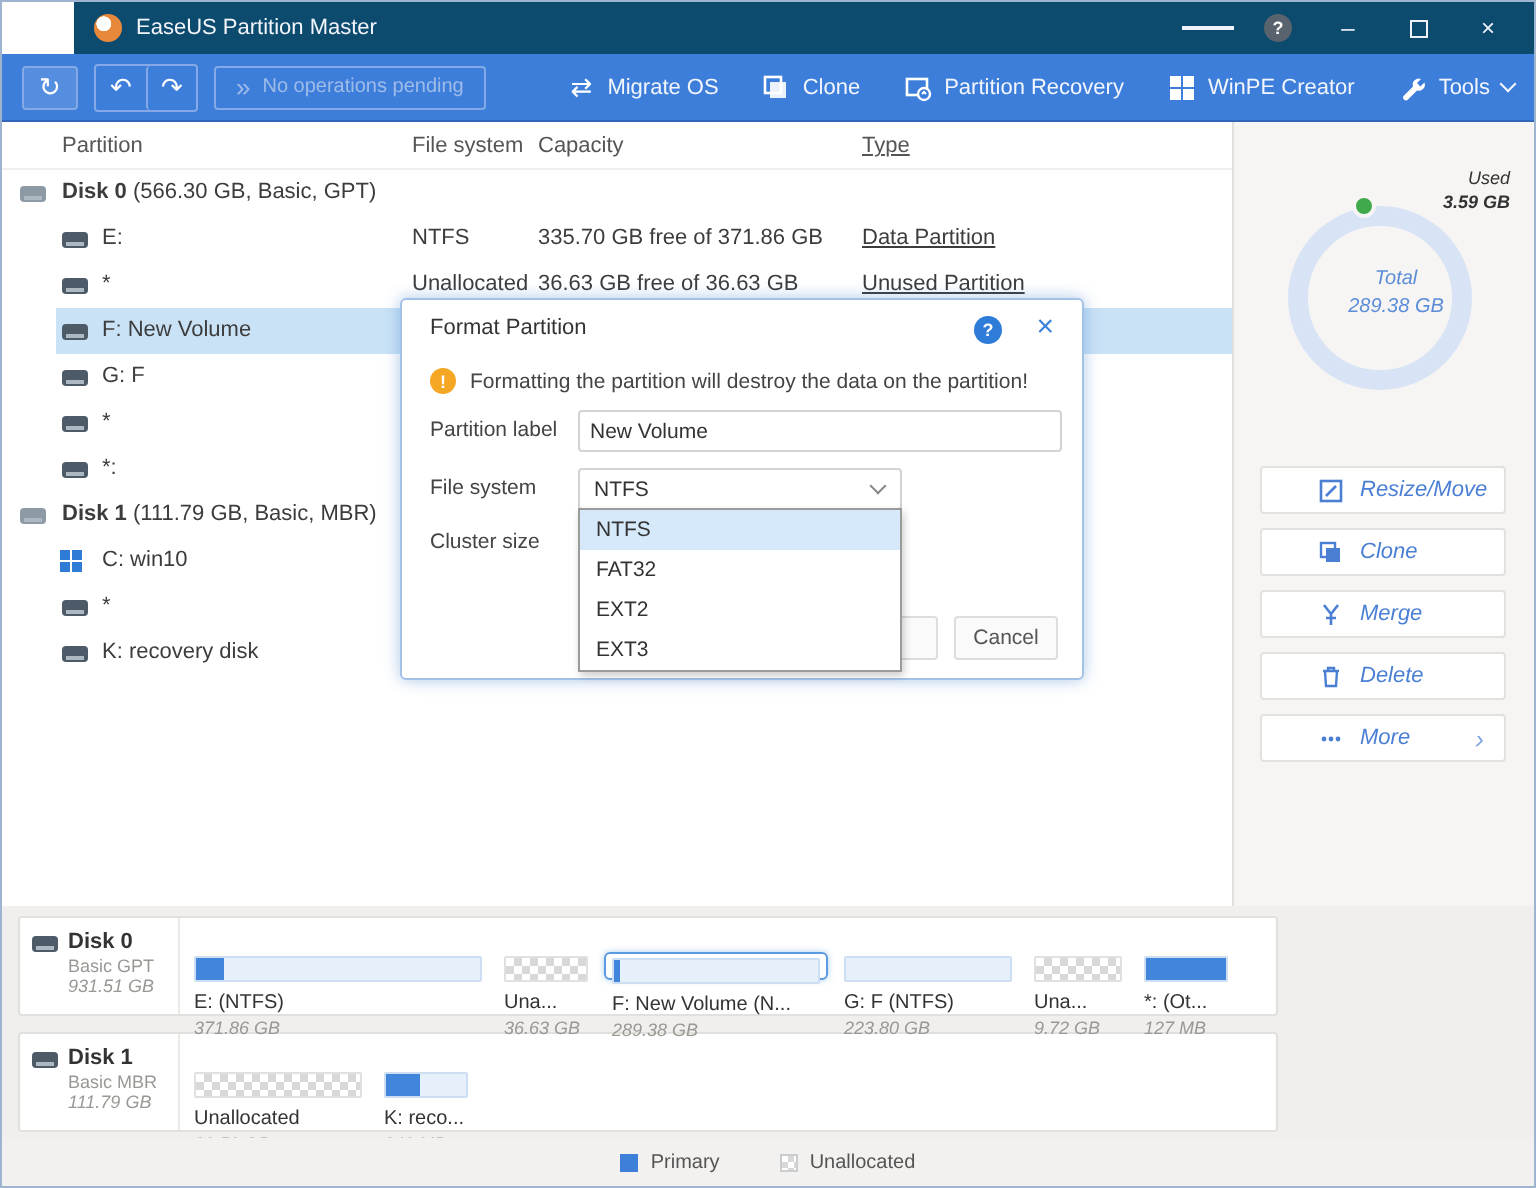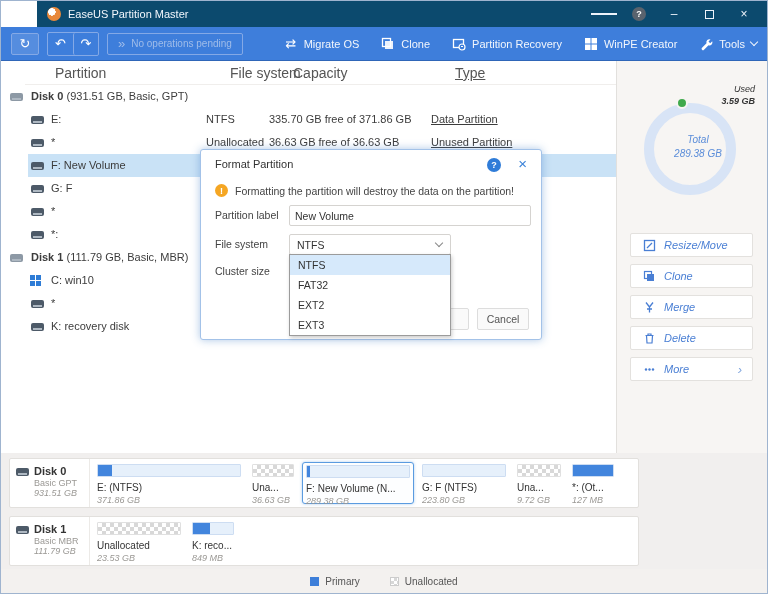--- a/index.html
+++ b/index.html
@@ -25,21 +25,21 @@
   .tb-group .tb-btn + .tb-btn { border-left:1px solid #84a9e6; }
   .tb-pending { padding:0 10px; color:#9fbce9; font-size:10px; gap:6px; }
   .tb-actions { margin-left:auto; display:flex; align-items:center; gap:22px; }
   .tb-action { display:flex; align-items:center; gap:6px; color:#f2f6fc; font-size:11px; }
   .tb-action svg, .tb-action .uni { width:14px; height:14px; }
   .uni { color:#fff; font-size:13px; line-height:14px; text-align:center; }
   .chev { display:inline-block; width:6px; height:6px; border-right:1.4px solid currentColor; border-bottom:1.4px solid currentColor; transform:rotate(45deg); margin-top:-3px; }
 
   
   .content { position:absolute; top:60px; left:0; width:617px; height:392px; background:#fff; }
-  .thead { position:relative; height:24px; line-height:24px; font-size:14px; color:#555; border-bottom:1px solid #f0eeec;margin-left:24px; }
+  .thead { position:relative; height:24px; line-height:24px; font-size:11px; color:#555; border-bottom:1px solid #f0eeec; }
   .trow { position:relative; height:23px; line-height:23px; font-size:11px; color:#3c3c3c; }
   .trow.selected { background:#c9e2f6; margin-left:27px; }
   .trow.selected .p-icon { left:3px; }
   .trow.selected .c-name { left:23px; }
   .col-part { position:absolute; left:30px; }
   .col-fs { position:absolute; left:205px; }
   .col-cap { position:absolute; left:268px; }
   .col-type { position:absolute; left:430px;text-decoration:underline; }
   .c-name { position:absolute; left:50px; white-space:nowrap; }
   .disk .c-name { left:30px; font-weight:bold; }
@@ -50,34 +50,34 @@
   .win-flag { position:absolute; left:29px; top:6px; width:11px; height:11px; display:grid; grid-template-columns:1fr 1fr; grid-template-rows:1fr 1fr; gap:1px; background:transparent; }
   .win-flag i { background:#2e7cd6; }
 
   
   .rpanel { position:absolute; top:60px; right:0; width:151px; height:392px; background:#f7f5f3; border-left:1px solid #e2e0dd;font-style:italic; }
   .usage-label { position:absolute; top:22px; right:12px; text-align:right; font-size:9px; color:#333; line-height:12px; }
   .donut { position:absolute; left:27px; top:42px; width:92px; height:92px; border:10px solid #d8e4f6; border-radius:50%; }
   .donut-center { position:absolute; left:0; top:20px; width:88px; text-align:center; font-size:10px; color:#5b8dd9; line-height:14px; }
   .used-marker { position:absolute; left:59px; top:36px; width:12px; height:12px; border-radius:50%; background:#3fa94c; border:2px solid #f7f5f3; }
   .side-buttons { position:absolute; top:172px; left:13px; right:14px; }
-  .sbtn { position:relative; width:100%; height:24px; margin-bottom:7px; background:#fff; border:1px solid #e3e1de; border-radius:2px; color:#4a7fd4; font-size:11px; display:flex; align-items:center; padding-left:12px; gap:8px; }
+  .sbtn { position:relative; width:100%; height:24px; margin-bottom:7px; background:#fff; border:1px solid #e3e1de; border-radius:2px; color:#4a7fd4; font-size:11px; display:flex; align-items:center; padding-left:28px; gap:8px; }
   .sbtn svg { width:13px; height:13px; }
   .sbtn .more-chev { position:absolute; right:10px; color:#7fa5de; font-size:13px; }
 
   
   .diskmap { position:absolute; top:452px; left:0; right:0; height:118px; background:#f1efee; padding-top:5px; }
   .dcard { display:flex; width:630px; height:50px; margin:0 0 8px 8px; background:#fff; border:1px solid #e2e0dd; border-radius:2px; }
   .dlabel { width:80px; border-right:1px solid #eceae7; padding:6px 6px 0 6px; position:relative; }
   .dlabel .dname { font-size:11px; font-weight:bold; color:#333; padding-left:18px; }
   .dlabel .d-icon { position:absolute; left:6px; top:9px; width:13px; height:8px; background:#4d5a68; border-radius:2px; }
   .dlabel .d-icon::after { content:""; position:absolute; left:2px; bottom:1.5px; width:9px; height:1.5px; background:#aeb8c2; }
   .dlabel .dtype { font-size:9px; color:#9a9894; padding-left:18px; margin-top:1px; }
   .dlabel .dsize { font-size:9px; color:#9a9894; font-style:italic; padding-left:18px; }
-  .dblocks { flex:1; display:flex; gap:5px; padding:3px 4px; }
+  .dblocks { flex:1; display:flex; gap:5px; padding:17px 4px; }
   .block { padding:2px 3px 0 3px; }
   .block .bar { height:13px; background:#e6f0fb; border:1px solid #cdddf2; border-radius:1px; overflow:hidden; }
   .block .bar .fill { height:100%; background:#4285dd; }
   .block .blabel { font-size:10px; color:#333; white-space:nowrap; overflow:hidden; margin-top:3px; }
   .block .bsize { font-size:9px; color:#9a9894; font-style:italic; }
   .block.unalloc .bar { border:1px solid #e0e0e0; background-image:conic-gradient(#d8d8d8 25%, #fff 0 50%, #d8d8d8 0 75%, #fff 0); background-size:8px 8px; }
   .block.selected { border:1px solid #5a9be0; border-radius:3px; box-shadow:0 0 3px rgba(90,155,224,.5); background:#fdfeff; }
 
   
   .legend { position:absolute; bottom:0; left:0; right:0; height:24px; background:#f3f1ef; display:flex; align-items:center; justify-content:center; gap:30px; font-size:10px; color:#555; }
@@ -187,21 +187,21 @@
   <div class="content">
     <div class="thead">
       <span class="col-part">Partition</span>
       <span class="col-fs">File system</span>
       <span class="col-cap">Capacity</span>
       <span class="col-type">Type</span>
     </div>
 
     <div class="trow disk">
       <span class="p-icon"></span>
-      <span class="c-name"><span>Disk 0</span> <span class="detail">(931.51 GB, Basic, GPT)</span></span>
+      <span class="c-name"><span>Disk 0</span> <span class="detail">(566.30 GB, Basic, GPT)</span></span>
     </div>
     <div class="trow">
       <span class="p-icon"></span>
       <span class="c-name">E:</span>
       <span class="col-fs">NTFS</span>
       <span class="col-cap">335.70 GB free of  371.86 GB</span>
       <span class="col-type">Data Partition</span>
     </div>
     <div class="trow">
       <span class="p-icon"></span>

